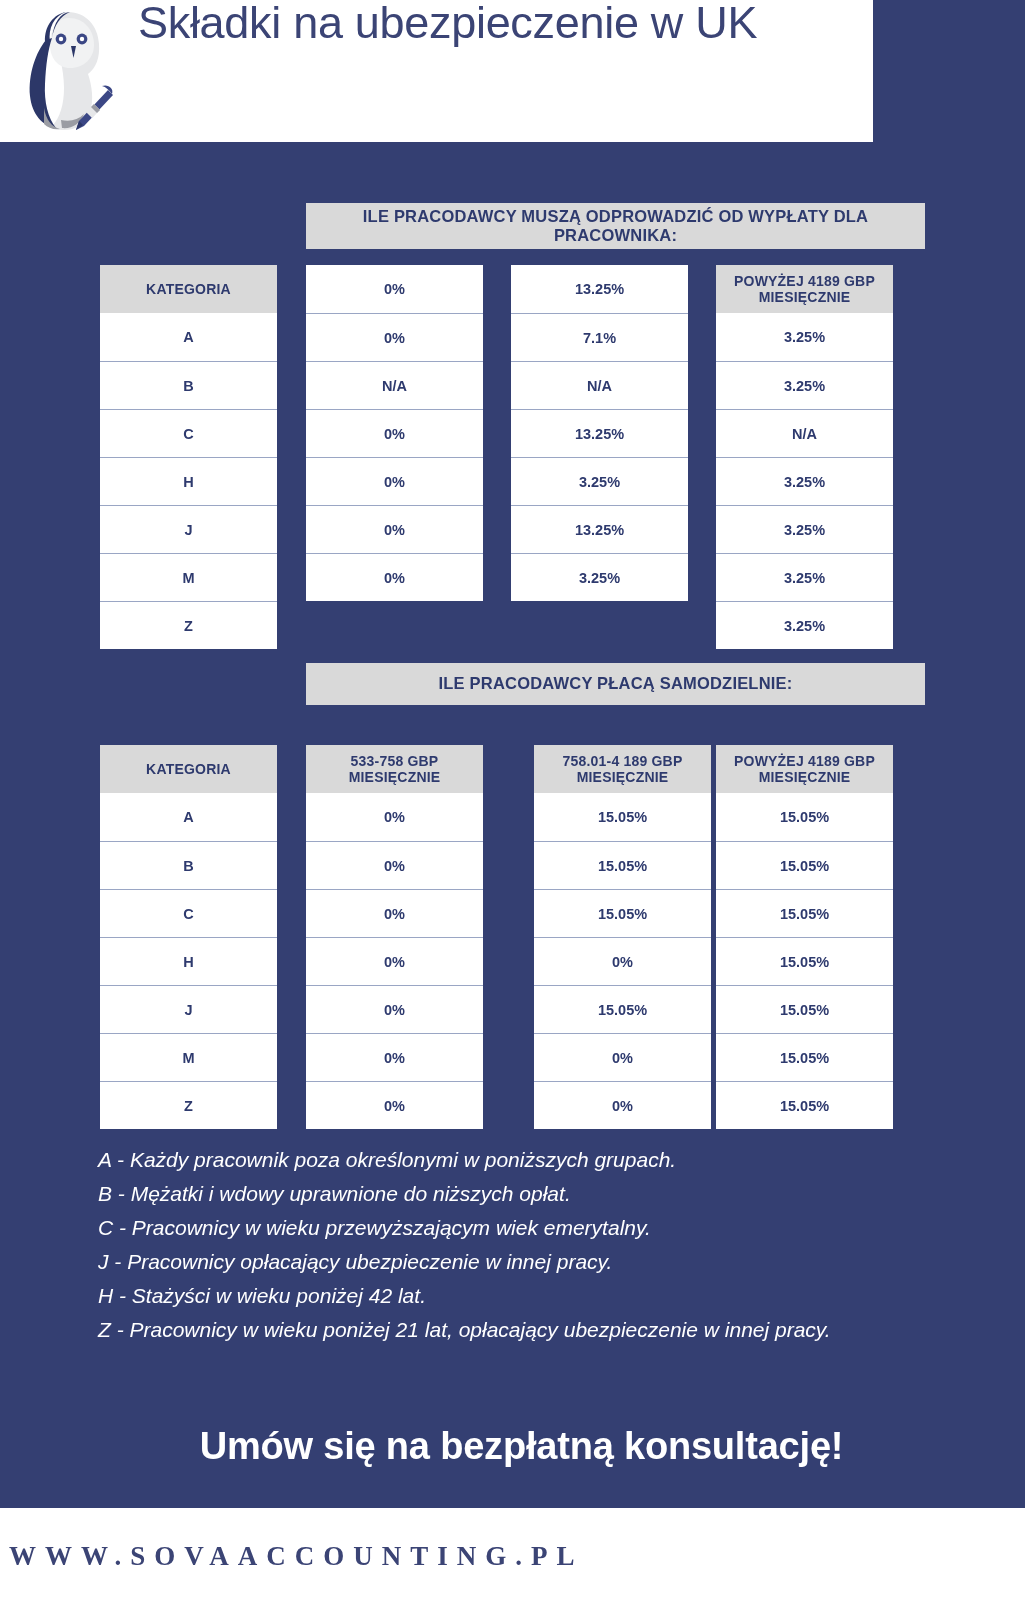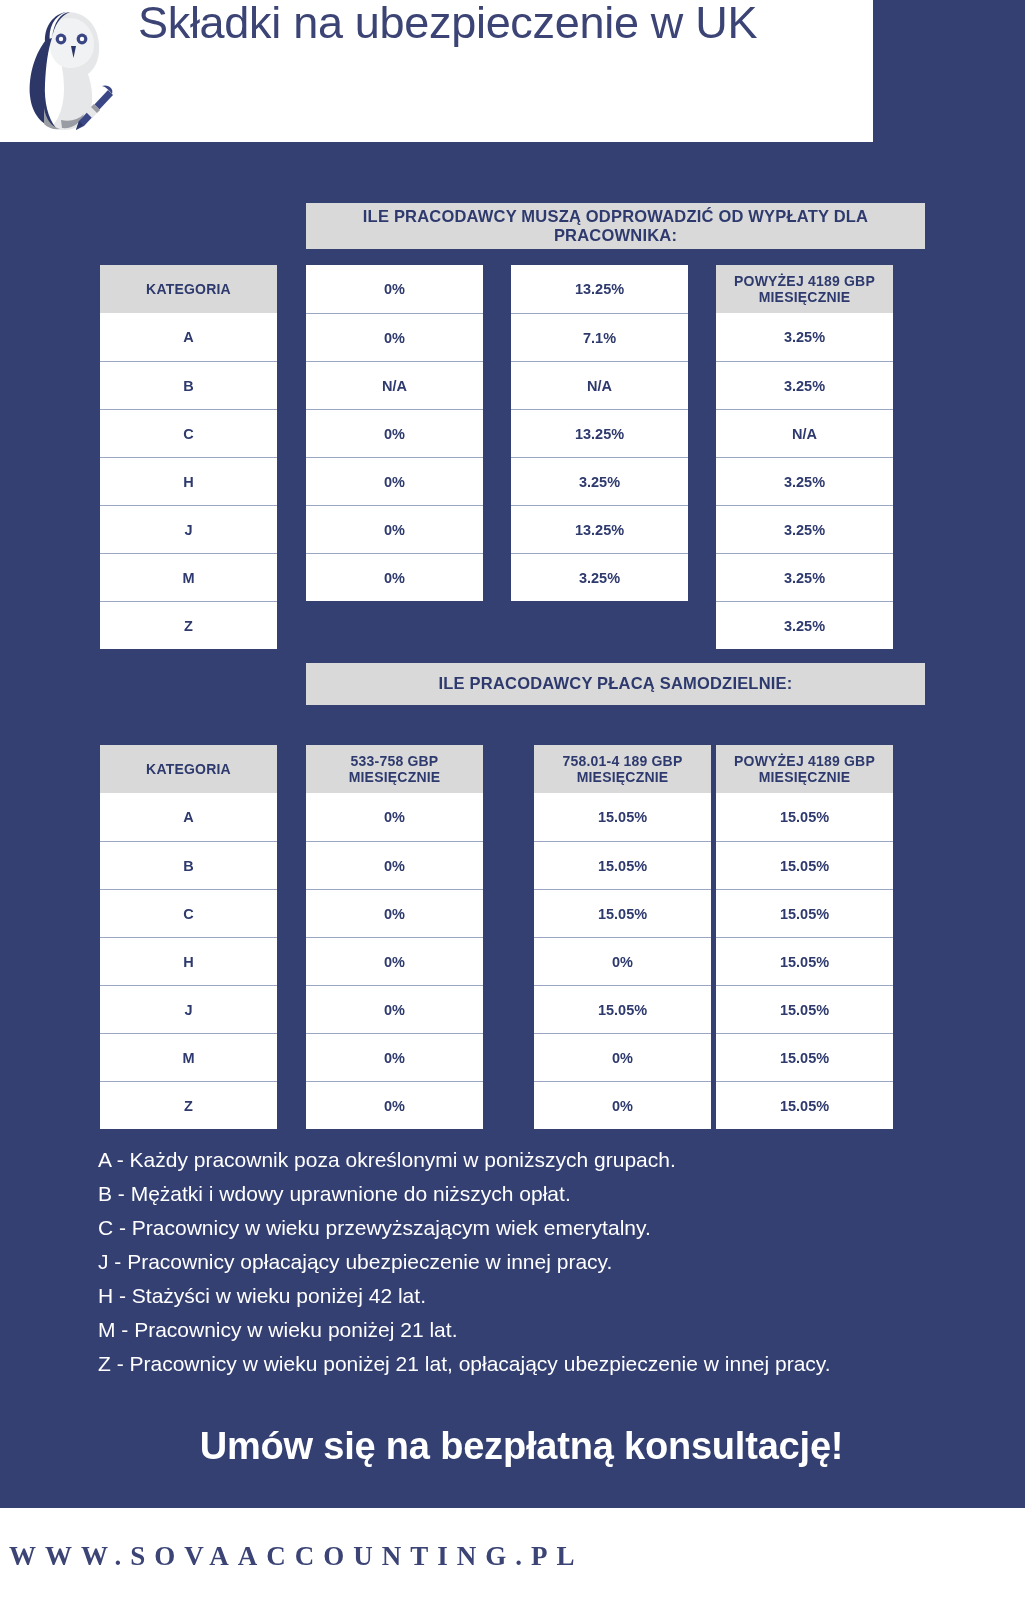--- a/index.html
+++ b/index.html
@@ -104,20 +104,21 @@
   
   .legend {
     position: absolute;
     left: 98px;
     top: 1143px;
     width: 800px;
     color: #ffffff;
     font-size: 21px;
     line-height: 34px;
     font-weight: 400;
+    font-style: italic;
   }
   .legend-line { white-space: normal; }
 
   
   .cta {
     position: absolute;
     left: 9px;
     top: 1425px;
     width: 1025px;
     text-align: center;
@@ -291,21 +292,20 @@
       <div class="cell">15.05%</div>
     </div>
   </div>
 
   <div class="legend">
     <div class="legend-line">A - Każdy pracownik poza określonymi w poniższych grupach.</div>
     <div class="legend-line">B - Mężatki i wdowy uprawnione do niższych opłat.</div>
     <div class="legend-line">C - Pracownicy w wieku przewyższającym wiek emerytalny.</div>
     <div class="legend-line">J - Pracownicy opłacający ubezpieczenie w innej pracy.</div>
     <div class="legend-line">H - Stażyści w wieku poniżej 42 lat.</div>
-    <div class="legend-line">M - Pracownicy w wieku poniżej 21 lat.</div>
     <div class="legend-line">Z - Pracownicy w wieku poniżej 21 lat, opłacający ubezpieczenie w innej pracy.</div>
   </div>
 
   <div class="cta">Umów się na bezpłatną konsultację!</div>
 
   <div class="footer">
     <div class="footer-url">WWW.SOVAACCOUNTING.PL</div>
   </div>
 
 </div>

